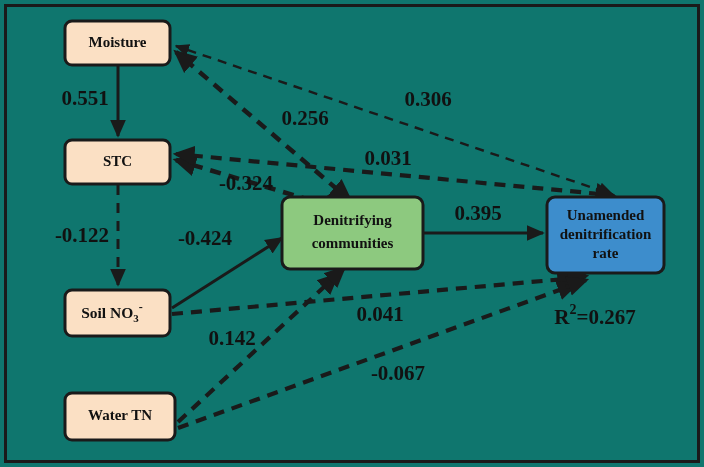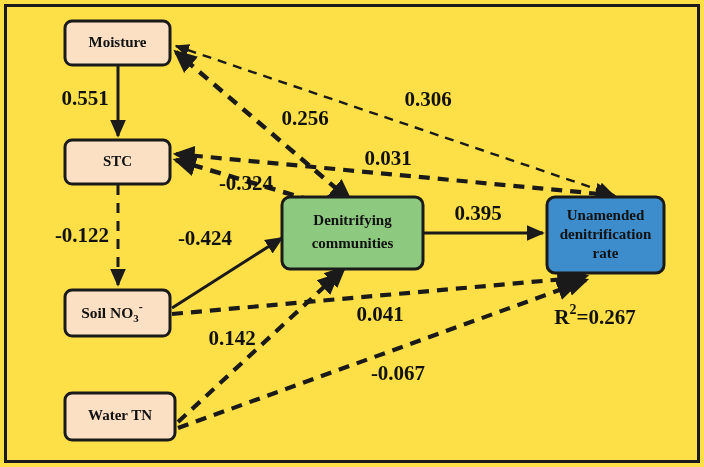--- a/index.html
+++ b/index.html
@@ -7,21 +7,21 @@
     padding: 0;
     background: #ffffff;
   }
   body {
     font-family: "Liberation Serif", serif;
   }
   #figure {
     position: relative;
     width: 704px;
     height: 467px;
-    background: #fde047;
+    background: #0f766e;
     box-sizing: border-box;
   }
   #frame {
     position: absolute;
     left: 4px;
     top: 4px;
     width: 696px;
     height: 459px;
     border: 3px solid #1a1a1a;
     box-sizing: border-box;

